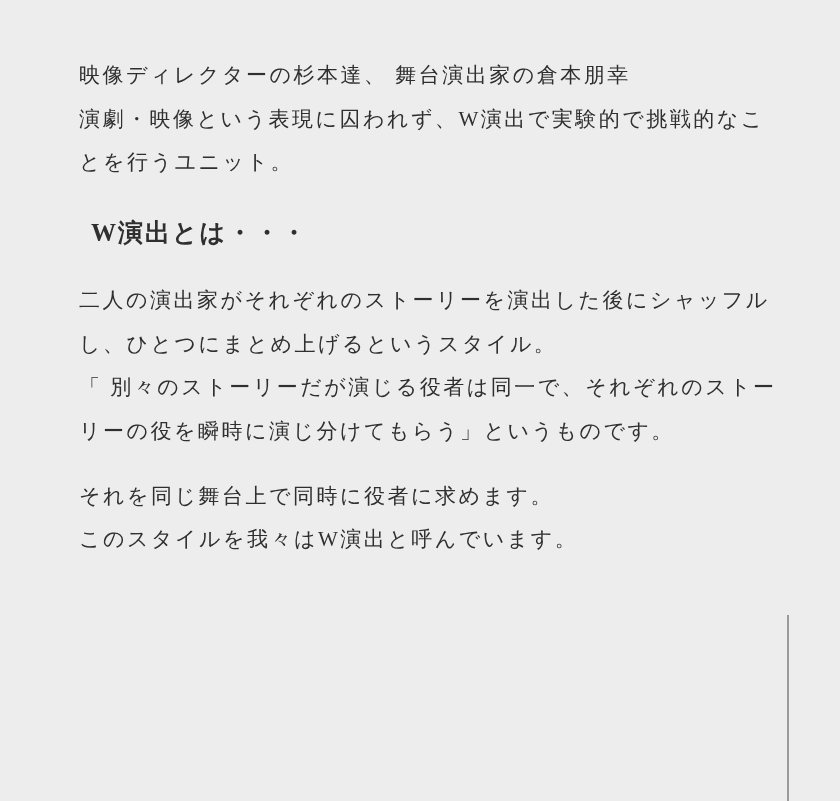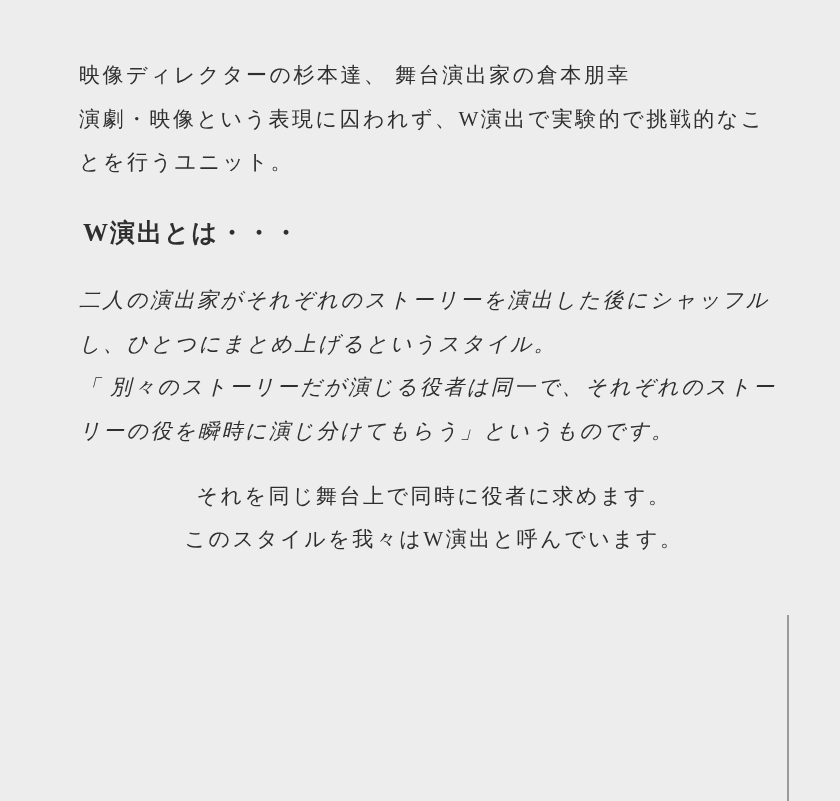--- a/index.html
+++ b/index.html
@@ -37,28 +37,28 @@
     letter-spacing: 2.5px;
     white-space: pre-line;
     margin: 0;
   }
   .para.intro       { margin-top: 54px; }
   .heading {
     font-size: 25px;
     line-height: 36px;
     font-weight: bold;
     letter-spacing: 2px;
-    margin: 30px 0 0 4px;
+    margin: 30px 0 0 12px;
     color: var(--fg);
     white-space: pre-line;
     font-family: Liberation Serif, serif;
   }
-  .para.style       { margin-top: 28.5px; font-style: italic; }
+  .para.style       { margin-top: 28.5px; }
   .para.directors   { margin-top: 23px; }
-  .para.conclusion  { margin-top: 21.5px; text-align: center; }
+  .para.conclusion  { margin-top: 21.5px; }
   .v-divider {
     position: absolute;
     left: 787px;
     top: 615px;
     width: 2px;
     height: 186px;
     background: var(--divider);
   }
 </style>
 </head>

